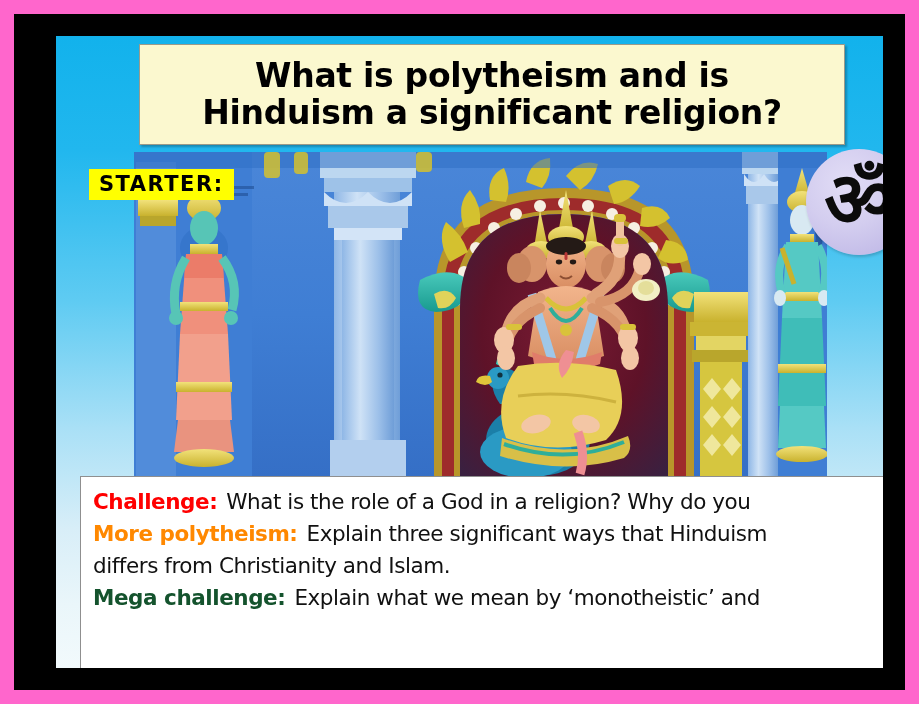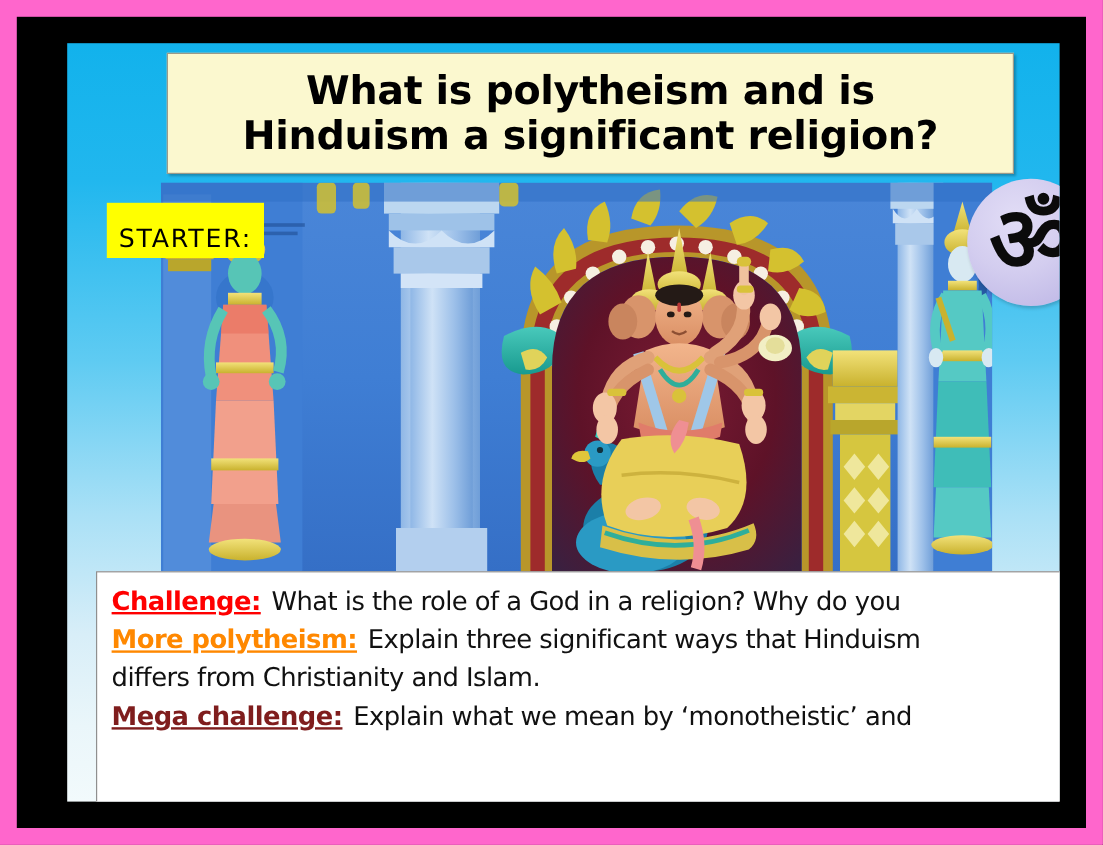--- a/index.html
+++ b/index.html
@@ -45,23 +45,23 @@
     color:#000;
     text-align:center;
     letter-spacing:-0.3px;
     padding:0 10px;
   }
 
   
   .starter{
     position:absolute;left:33px;top:133px;
     background:#ffff00;
-    padding:18px 10px 4px 10px;
+    padding:3px 10px 4px 10px;
     font-family:"DejaVu Sans", sans-serif;
-    font-weight:400;font-size:21px;letter-spacing:1.5px;
+    font-weight:700;font-size:21px;letter-spacing:1.5px;
     color:#000;
     z-index:8;
     white-space:nowrap;
   }
 
   
   .photo{
     position:absolute;left:78px;top:116px;width:693px;height:325px;
     overflow:hidden;
     z-index:4;
@@ -95,24 +95,24 @@
     z-index:7;
   }
   .task-line{
     font-family:"DejaVu Sans", sans-serif;
     font-size:21.5px;
     line-height:32px;
     color:#111;
     letter-spacing:-0.45px;
     white-space:nowrap;
   }
-  .lbl{font-weight:700;text-decoration:underline;}
+  .lbl{font-weight:700;}
   .lbl-red{color:#ff0000;}
   .lbl-orange{color:#ff8800;}
-  .lbl-green{color:#7f1d1d;}
+  .lbl-green{color:#14532d;}
   .gap{display:inline-block;width:9px;}
 </style>
 </head>
 <body>
 
 <div id="slide">
   <div class="black-frame">
     <div class="canvas">
 
       <div class="photo">

